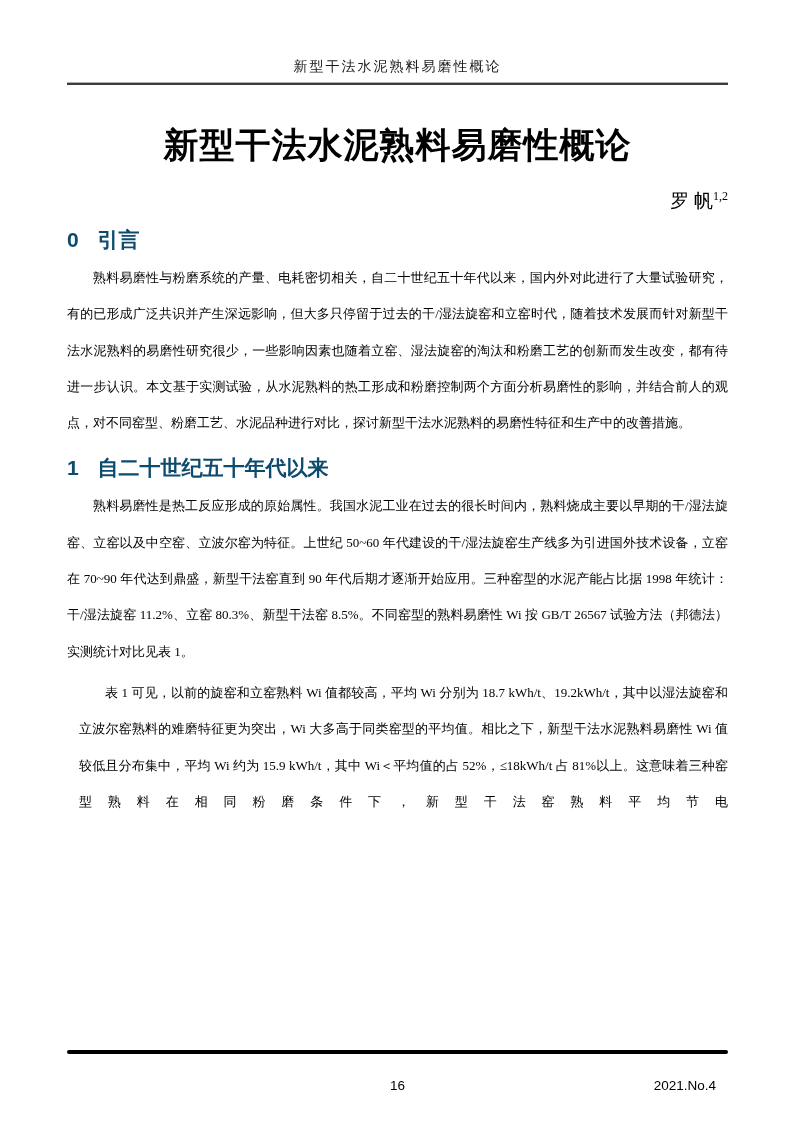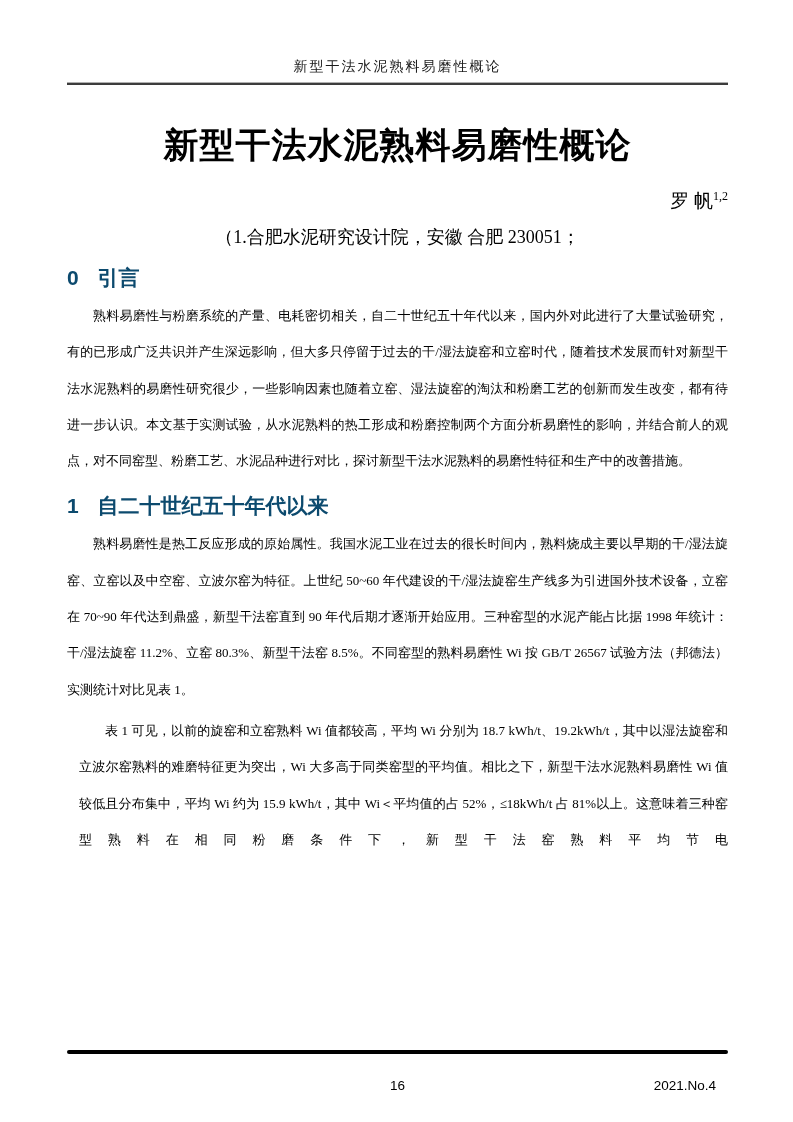--- a/index.html
+++ b/index.html
@@ -130,21 +130,20 @@
 
     <div class="running-head">新型干法水泥熟料易磨性概论</div>
     <div class="header-rule"></div>
 
     <h1 class="paper-title" style="margin-bottom:0;">新型干法水泥熟料易磨性概论</h1>
 
     <div class="author-line">
       <span>罗 帆</span><sup>1,2</sup>
     </div>
 
-    <div class="affiliation first">（1.合肥水泥研究设计院，安徽 合肥 230051；</div>
 
     <h2 class="section-heading">
       <span class="heading-num">0</span><span>引言</span>
     </h2>
 
     <p class="body-para">熟料易磨性与粉磨系统的产量、电耗密切相关，自二十世纪五十年代以来，国内外对此进行了大量试验研究，有的已形成广泛共识并产生深远影响，但大多只停留于过去的干/湿法旋窑和立窑时代，随着技术发展而针对新型干法水泥熟料的易磨性研究很少，一些影响因素也随着立窑、湿法旋窑的淘汰和粉磨工艺的创新而发生改变，都有待进一步认识。本文基于实测试验，从水泥熟料的热工形成和粉磨控制两个方面分析易磨性的影响，并结合前人的观点，对不同窑型、粉磨工艺、水泥品种进行对比，探讨新型干法水泥熟料的易磨性特征和生产中的改善措施。</p>
 
     <h2 class="section-heading">
       <span class="heading-num">1</span><span>自二十世纪五十年代以来</span>
     </h2>

